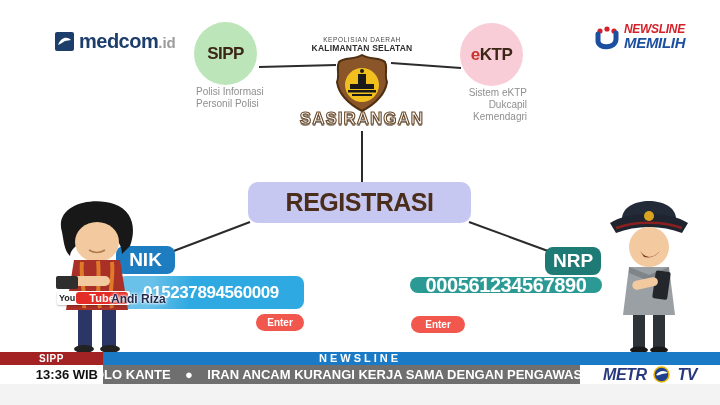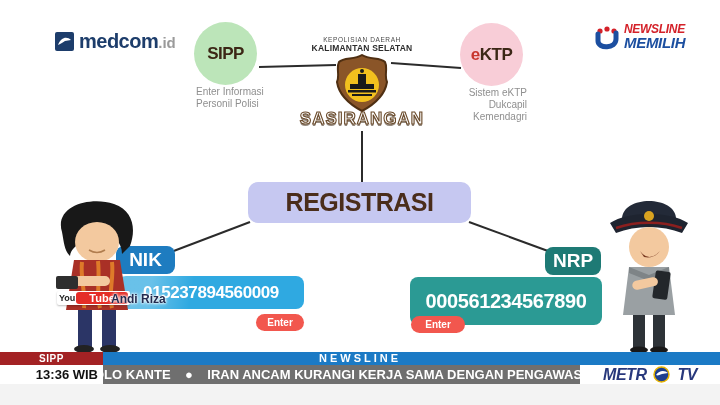--- a/index.html
+++ b/index.html
@@ -40,21 +40,21 @@
     display:flex;align-items:center;justify-content:center;border-radius:10px;}
   .registrasi-txt{font-weight:bold;font-size:25px;color:#4a2d1b;letter-spacing:-.5px;}
 
   
   .tagbox{border-radius:8px;display:flex;align-items:center;justify-content:center;
     color:#fff;font-weight:bold;}
   .nik-label{left:116px;top:246px;width:59px;height:28px;background:#1e7cc0;font-size:19px;}
   .nik-value{left:118px;top:276px;width:186px;height:33px;background:#2fa9e1;font-size:17px;letter-spacing:-.4px;
     background-image:linear-gradient(100deg,rgba(255,255,255,.28) 18%,rgba(255,255,255,0) 40%);}
   .nrp-label{left:545px;top:247px;width:56px;height:28px;background:#1e7a75;font-size:19px;}
-  .nrp-value{left:410px;top:277px;width:192px;height:48px;background:#2b9a94;font-size:20px;letter-spacing:-.4px;}
+  .nrp-value{left:410px;top:277px;width:192px;height:16px;background:#2b9a94;font-size:20px;letter-spacing:-.4px;}
   .enter-btn{border-radius:9px;background:#f2574e;color:#fff;font-weight:bold;font-size:10px;
     display:flex;align-items:center;justify-content:center;border:none;}
   .enter-left{left:256px;top:314px;width:48px;height:17px;}
   .enter-right{left:411px;top:316px;width:54px;height:17px;}
 
   
   .citizen-name{left:111px;top:292px;font-weight:bold;font-size:12px;color:#232b50;
     text-shadow:0 0 2px #fff,0 0 3px #fff,0 0 4px #fff;}
   .yt-badge{left:57px;top:291px;background:#fff;display:flex;align-items:center;gap:1px;
     padding:1px 2px;border-radius:2px;box-shadow:0 1px 2px rgba(0,0,0,.25);}
@@ -114,21 +114,21 @@
     <div class="immilih-txt">
       <div class="immilih-l1">NEWSLINE</div>
       <div class="immilih-l2">MEMILIH</div>
     </div>
   </div>
 
   <div class="abs circle sipp-circle node">
     <span class="sipp-label">SIPP</span>
   </div>
   <div class="abs caption sipp-caption node">
-    <div>Enter Informasi</div>
+    <div>Polisi Informasi</div>
     <div>Personil Polisi</div>
   </div>
 
   <div class="abs circle ektp-circle node">
     <span class="ektp-label"><span class="ektp-e">e</span><span>KTP</span></span>
   </div>
   <div class="abs caption ektp-caption node">
     <div>Sistem eKTP</div>
     <div>Dukcapil</div>
     <div>Kemendagri</div>

